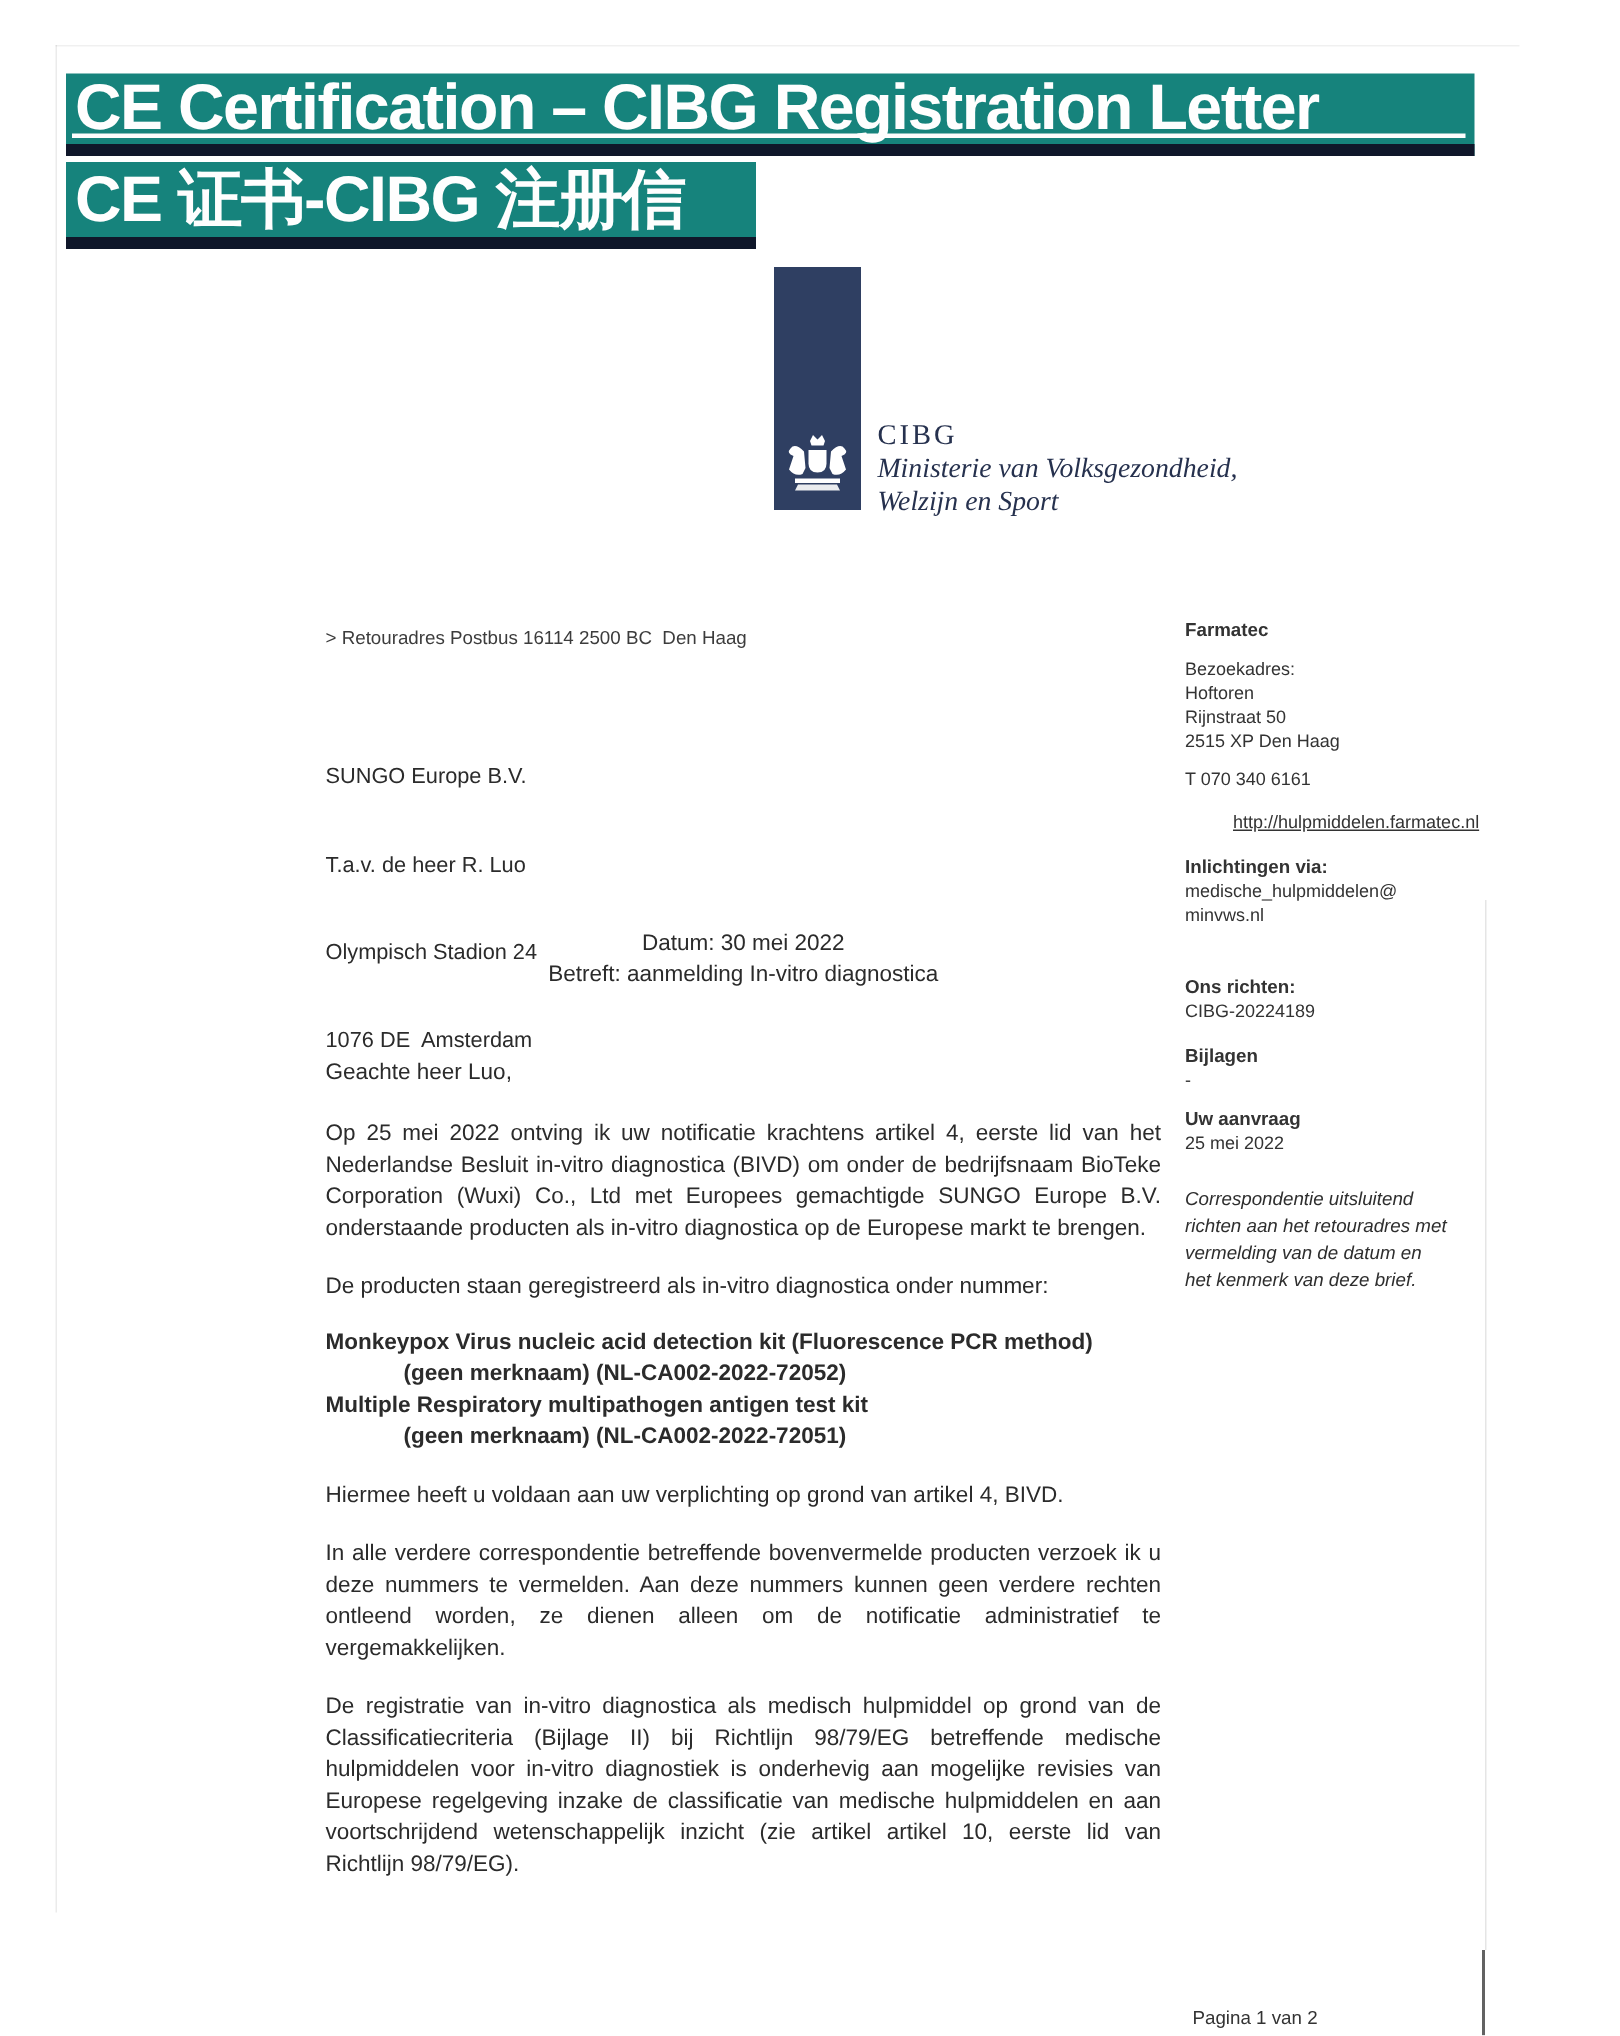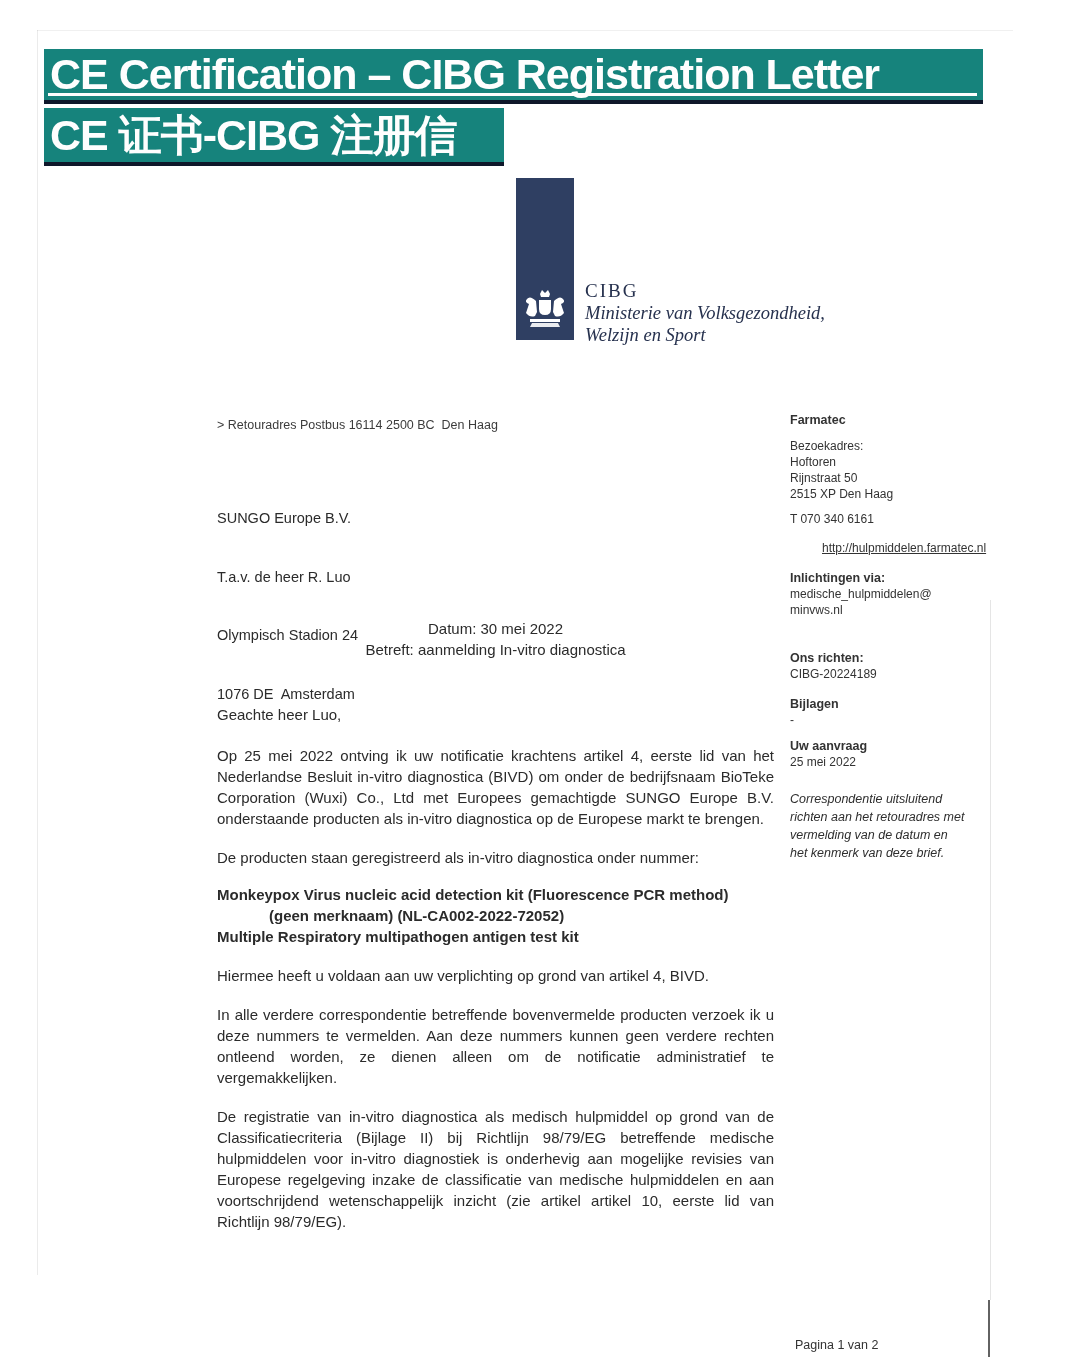--- a/index.html
+++ b/index.html
@@ -14,21 +14,21 @@
   
   .scan-line{position:absolute;background:rgba(0,0,0,0.08);}
   .scan-left{left:37px;top:30px;width:1px;height:1245px;}
   .scan-top{left:37px;top:30px;width:976px;height:1px;background:rgba(0,0,0,0.06);}
   .scan-right{left:990px;top:600px;width:1px;height:700px;background:rgba(0,0,0,0.10);}
   .scan-right-dark{left:988px;top:1300px;width:2px;height:57px;background:rgba(45,45,45,0.75);}
   
   .banner{
     position:absolute;left:44px;
     background:#16837c;
-    border-bottom:4px solid #0f172a;
+    border-bottom:8px solid #0f172a;
     display:flex;align-items:center;
     padding-left:6px;box-sizing:border-box;
   }
   .banner-en{top:49px;width:939px;height:55px;}
   .banner-zh{top:108px;width:460px;height:58px;}
   .banner-text{
     color:#fefefe;font-weight:bold;font-size:43px;
     letter-spacing:-1px;white-space:nowrap;line-height:1;
   }
   .banner-en .underline-bar{
@@ -180,20 +180,21 @@
 
     <p class="salutation">Geachte heer Luo,</p>
 
     <p class="para1">Op 25 mei 2022 ontving ik uw notificatie krachtens artikel 4, eerste lid van het Nederlandse Besluit in-vitro diagnostica (BIVD) om onder de bedrijfsnaam BioTeke Corporation (Wuxi) Co., Ltd met Europees gemachtigde SUNGO Europe B.V. onderstaande producten als in-vitro diagnostica op de Europese markt te brengen.</p>
     <p class="para">De producten staan geregistreerd als in-vitro diagnostica onder nummer:</p>
 
     <div class="products">
       <div class="product-line">Monkeypox Virus nucleic acid detection kit (Fluorescence PCR method)</div>
       <div class="product-line indent">(geen merknaam) (NL-CA002-2022-72052)</div>
       <div class="product-line">Multiple Respiratory multipathogen antigen test kit</div>
+      <div class="product-line indent">(geen merknaam) (NL-CA002-2022-72051)</div>
     </div>
 
     <p class="para">Hiermee heeft u voldaan aan uw verplichting op grond van artikel 4, BIVD.</p>
     <p class="para">In alle verdere correspondentie betreffende bovenvermelde producten verzoek ik u deze nummers te vermelden. Aan deze nummers kunnen geen verdere rechten ontleend worden, ze dienen alleen om de notificatie administratief te vergemakkelijken.</p>
     <p class="para">De registratie van in-vitro diagnostica als medisch hulpmiddel op grond van de Classificatiecriteria (Bijlage II) bij Richtlijn 98/79/EG betreffende medische hulpmiddelen voor in-vitro diagnostiek is onderhevig aan mogelijke revisies van Europese regelgeving inzake de classificatie van medische hulpmiddelen en aan voortschrijdend wetenschappelijk inzicht (zie artikel artikel 10, eerste lid van Richtlijn 98/79/EG).</p>
   </main>
 
   <div class="footer">Pagina 1 van 2</div>
 
 </div>

